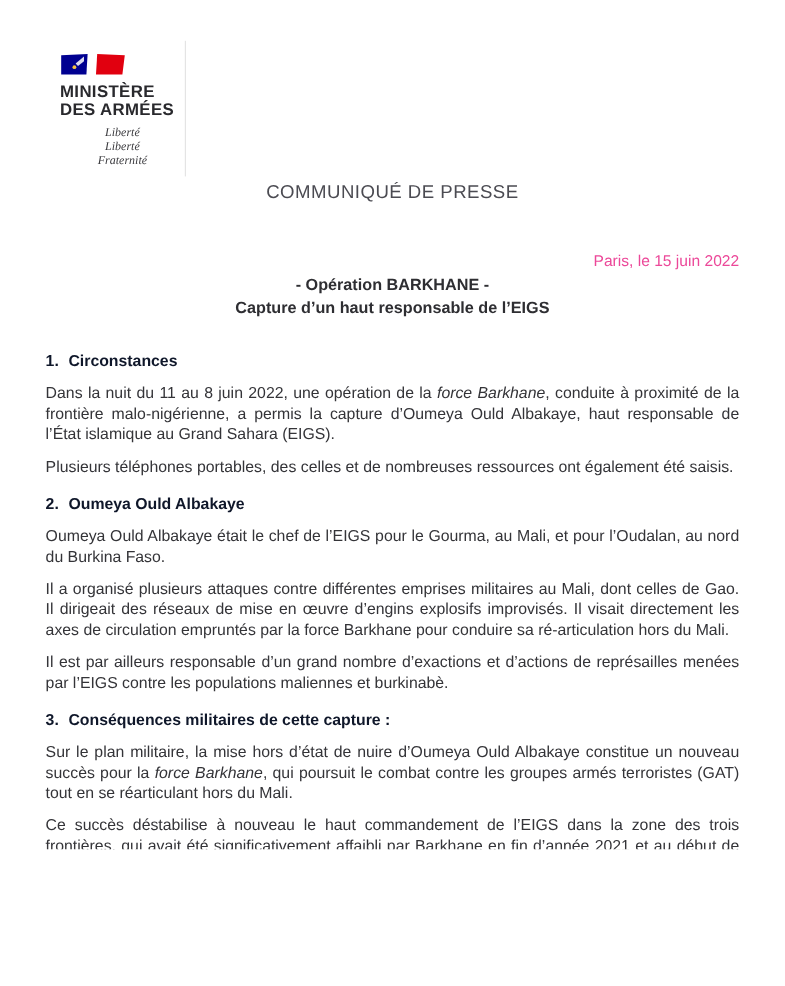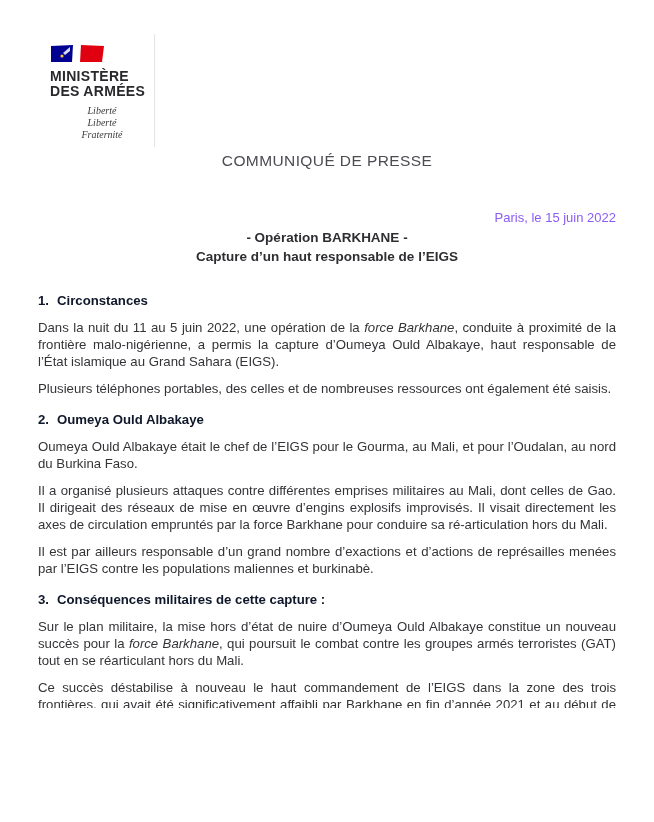--- a/index.html
+++ b/index.html
@@ -42,21 +42,21 @@
     line-height:27px;
     letter-spacing:.4px;
     color:#4b4b52;
   }
   
   .dateline{
     margin-top:36px;
     padding:0 38px;
     text-align:right;
     font-size:13px;
-    color:#8b5cf6;
+    color:#ec4899;
   }
   
   .doc-title{
     margin-top:4px;
     text-align:center;
     font-weight:700;
     font-size:13.5px;
     line-height:18.5px;
     color:#2e2e32;
   }
@@ -107,21 +107,21 @@
 
   <div class="dateline">Paris, le 15 juin 2022</div>
 
   <div class="doc-title">
     <div>- Opération BARKHANE -</div>
     <div>Capture d’un haut responsable de l’EIGS</div>
   </div>
 
   <div class="doc-body">
       <div class="section-heading"><span class="sec-num">1.</span><span>Circonstances</span></div>
-      <p><span>Dans la nuit du 11 au 5 juin 2022, une opération de la </span><em>force Barkhane</em><span>, conduite à proximité de la frontière malo-nigérienne, a permis la capture d’Oumeya Ould Albakaye, haut responsable de l’État islamique au Grand Sahara (EIGS).</span></p>
+      <p><span>Dans la nuit du 11 au 8 juin 2022, une opération de la </span><em>force Barkhane</em><span>, conduite à proximité de la frontière malo-nigérienne, a permis la capture d’Oumeya Ould Albakaye, haut responsable de l’État islamique au Grand Sahara (EIGS).</span></p>
       <p><span>Plusieurs téléphones portables, des celles et de nombreuses ressources ont également été saisis.</span></p>
       <div class="section-heading"><span class="sec-num">2.</span><span>Oumeya Ould Albakaye</span></div>
       <p><span>Oumeya Ould Albakaye était le chef de l’EIGS pour le Gourma, au Mali, et pour l’Oudalan, au nord du Burkina Faso.</span></p>
       <p><span>Il a organisé plusieurs attaques contre différentes emprises militaires au Mali, dont celles de Gao. Il dirigeait des réseaux de mise en œuvre d’engins explosifs improvisés. Il visait directement les axes de circulation empruntés par la force Barkhane pour conduire sa ré-articulation hors du Mali.</span></p>
       <p><span>Il est par ailleurs responsable d’un grand nombre d’exactions et d’actions de représailles menées par l’EIGS contre les populations maliennes et burkinabè.</span></p>
       <div class="section-heading"><span class="sec-num">3.</span><span>Conséquences militaires de cette capture :</span></div>
       <p><span>Sur le plan militaire, la mise hors d’état de nuire d’Oumeya Ould Albakaye constitue un nouveau succès pour la </span><em>force Barkhane</em><span>, qui poursuit le combat contre les groupes armés terroristes (GAT) tout en se réarticulant hors du Mali.</span></p>
       <p><span>Ce succès déstabilise à nouveau le haut commandement de l’EIGS dans la zone des trois frontières, qui avait été significativement affaibli par Barkhane en fin d’année 2021 et au début de l’année 2022, en particulier avec la neutralisation d’Adnan Abou Walid Al-Sahraoui, le chef de l’EIGS, en août 2021.</span></p>
     </div>
 

